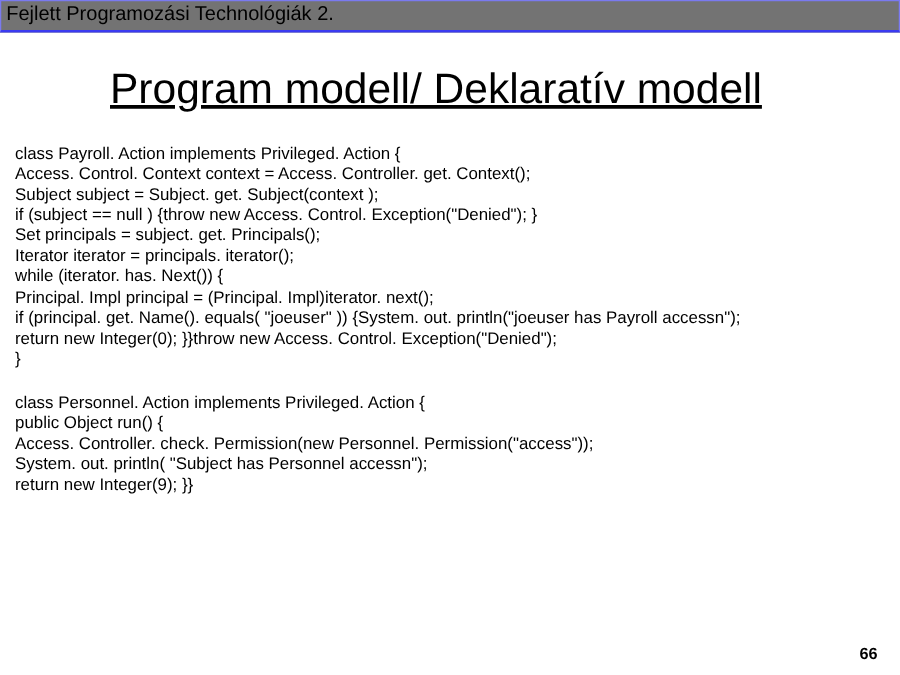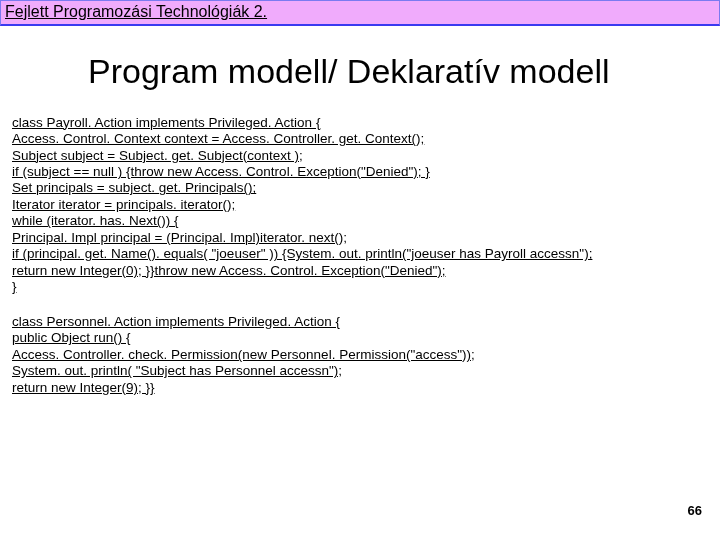--- a/index.html
+++ b/index.html
@@ -6,50 +6,49 @@
   body{
     width:720px;height:540px;
     background:#fff;
     font-family:Arial,Helvetica,sans-serif;
     color:#000;
     position:relative;
     box-sizing:border-box;
   }
   .titlebar{
     width:100%;
-    background:#f0abfc;
+    background:#737373;
     border:1px solid #7a7af0;
     border-bottom:2px solid #3a3af0;
     box-sizing:border-box;
     padding:2px 4px 3px 4px;
     font-size:16px;
     font-weight:400;
     line-height:1.1;
-    text-decoration:underline;
   }
   .heading{
     margin:26px 0 24px 88px;
     font-size:34px;
     font-weight:400;
     letter-spacing:0px;
     white-space:nowrap;
+    text-decoration:underline;
   }
   .codeblock{
     margin:0 12px 18px 12px;
     font-size:13.5px;
     line-height:1.22;
     font-family:Arial,Helvetica,sans-serif;
     white-space:pre-wrap;
     word-break:break-word;
-    text-decoration:underline;
   }
   .pagenum{
     position:absolute;
     right:18px;
-    bottom:22px;
+    bottom:10px;
     font-size:13px;
     font-weight:700;
   }
 </style>
 </head>
 <body>
 
 <div class="titlebar">
   <span>Fejlett Programozási Technológiák 2.</span>
 </div>

